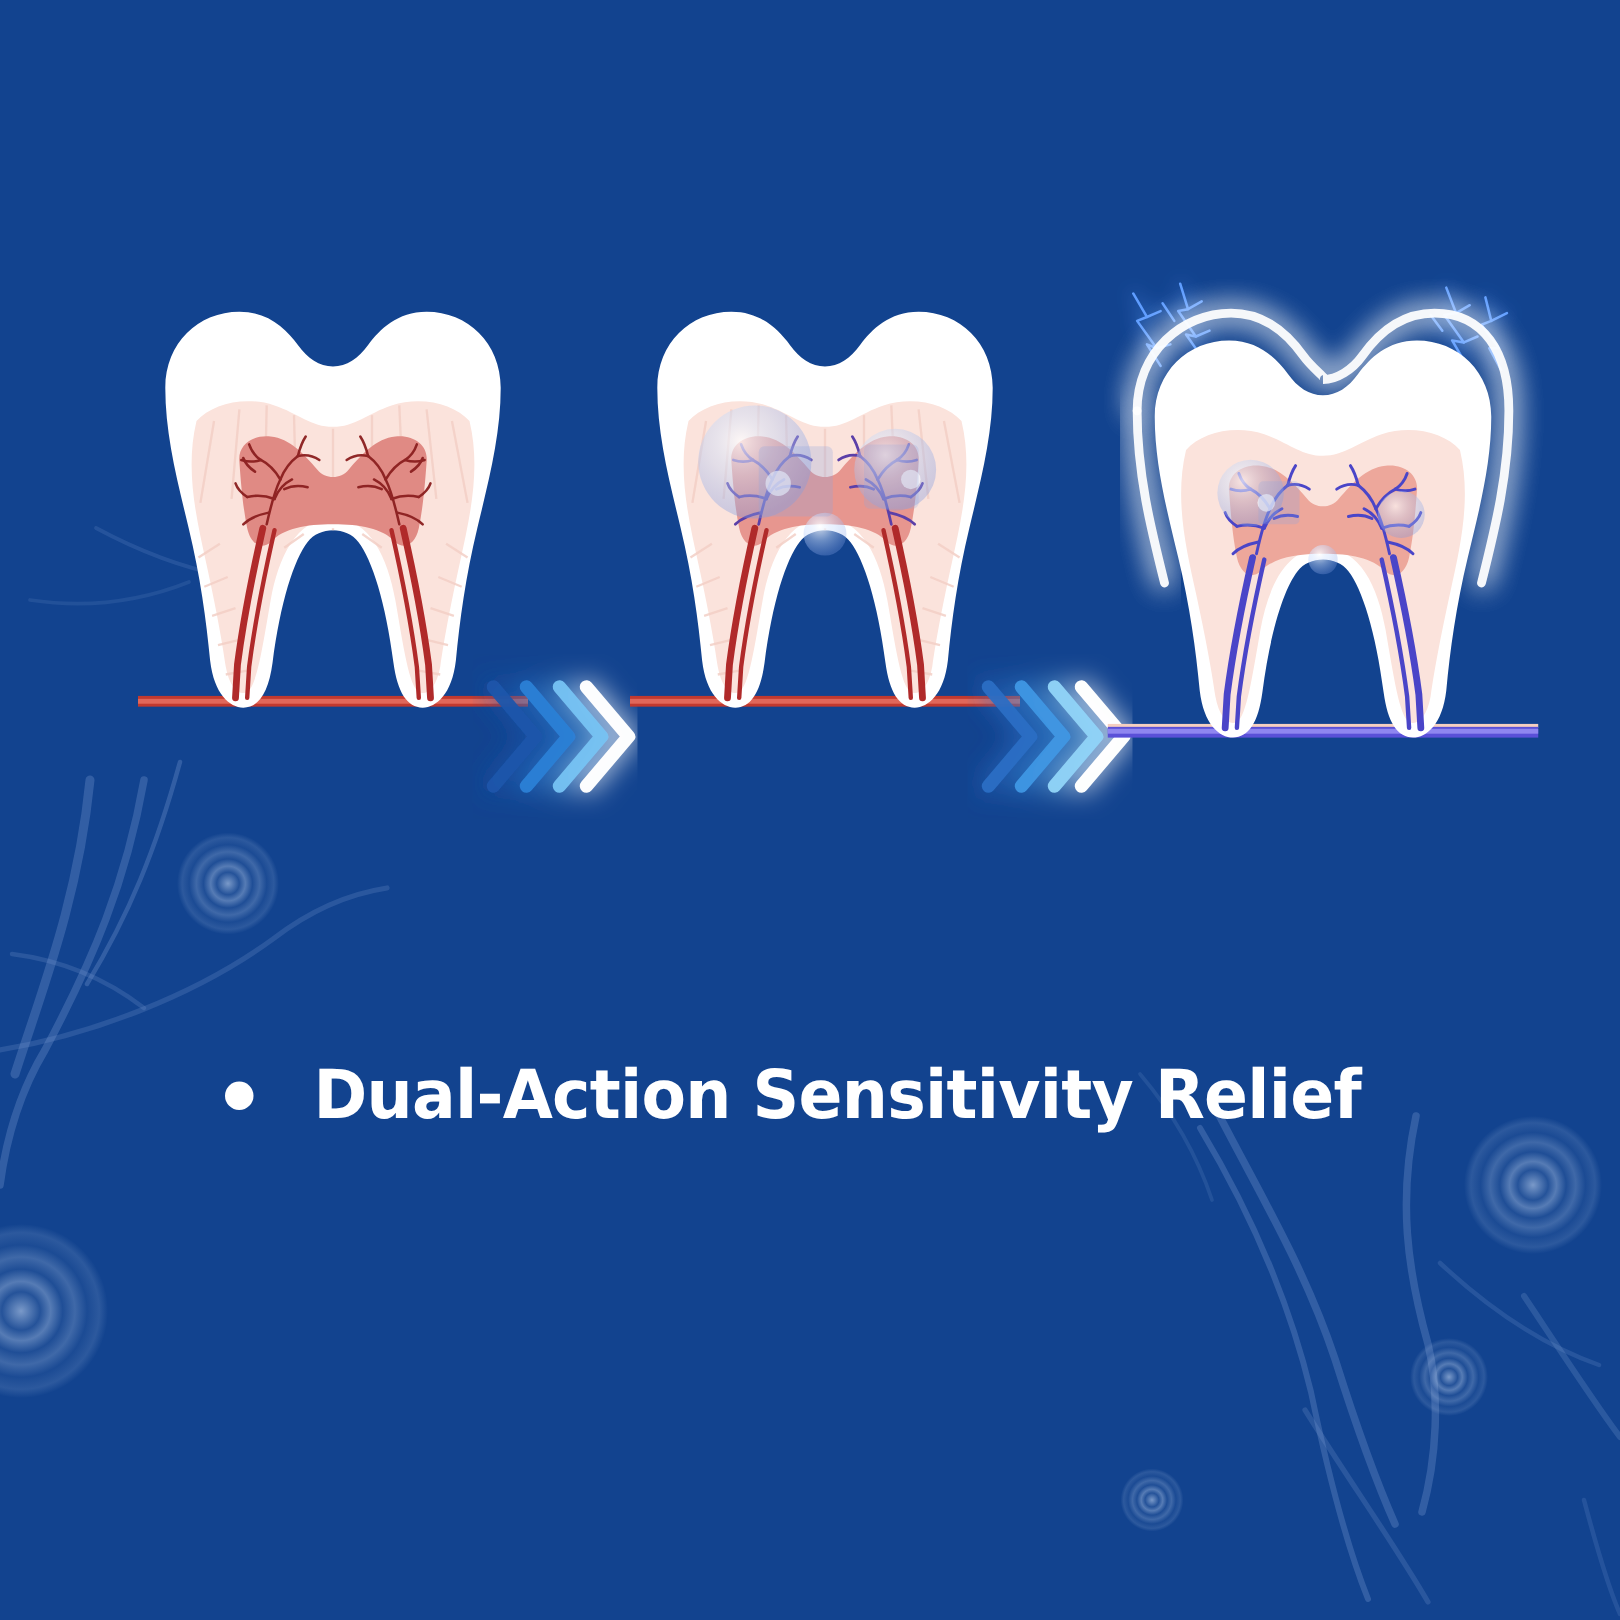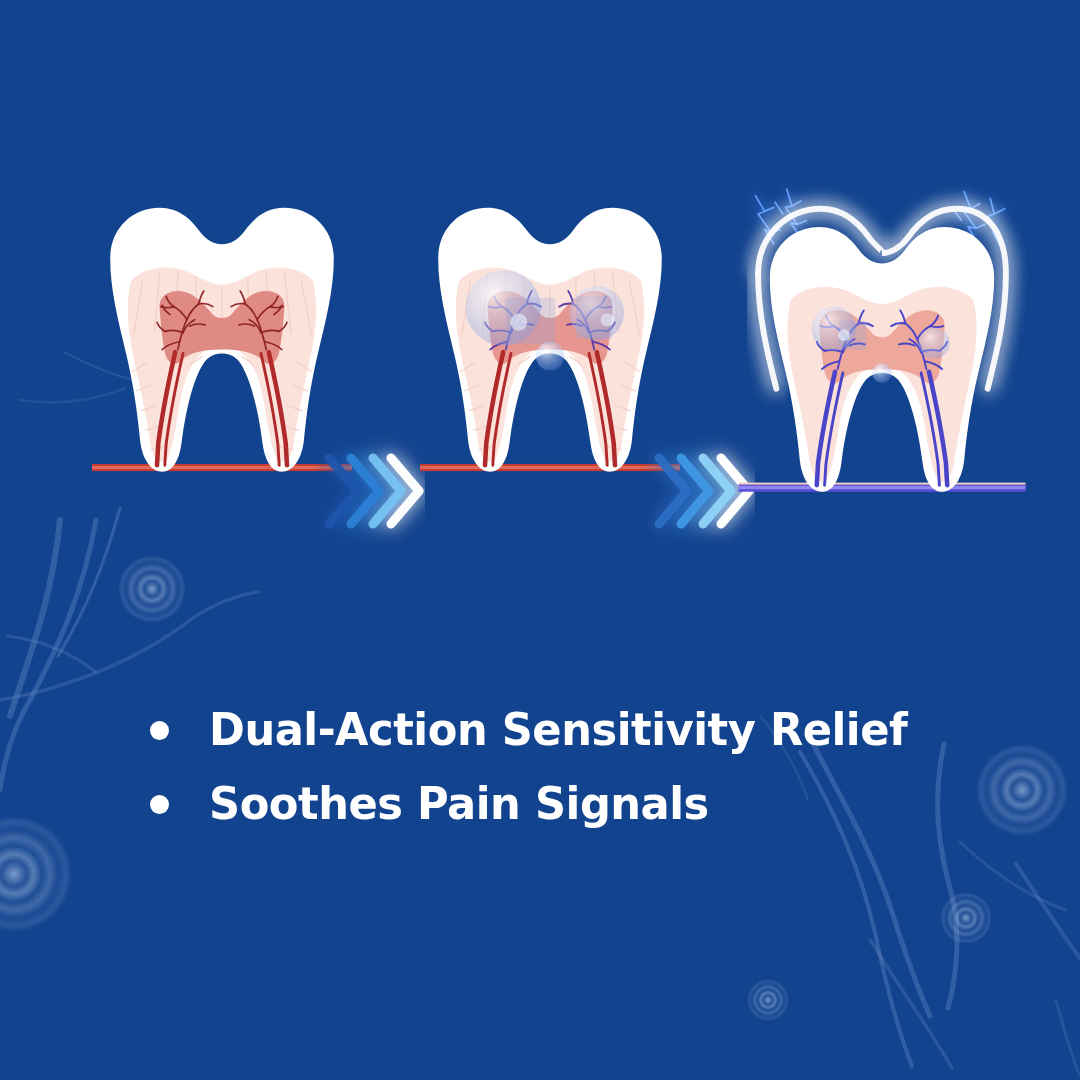--- a/index.html
+++ b/index.html
@@ -522,19 +522,15 @@
         </g>
       </svg>
     </div>
   </div>
 
   <ul class="benefits" style="list-style:none;margin:0;padding:0;">
     <li class="benefit-item">
       <span class="benefit-dot"></span>
       <span class="benefit-text">Dual-Action Sensitivity Relief</span>
     </li>
-    <li class="benefit-item">
-      <span class="benefit-dot"></span>
-      <span class="benefit-text">Soothes Pain Signals</span>
-    </li>
   </ul>
 
 </div>
 
 </body></html>

